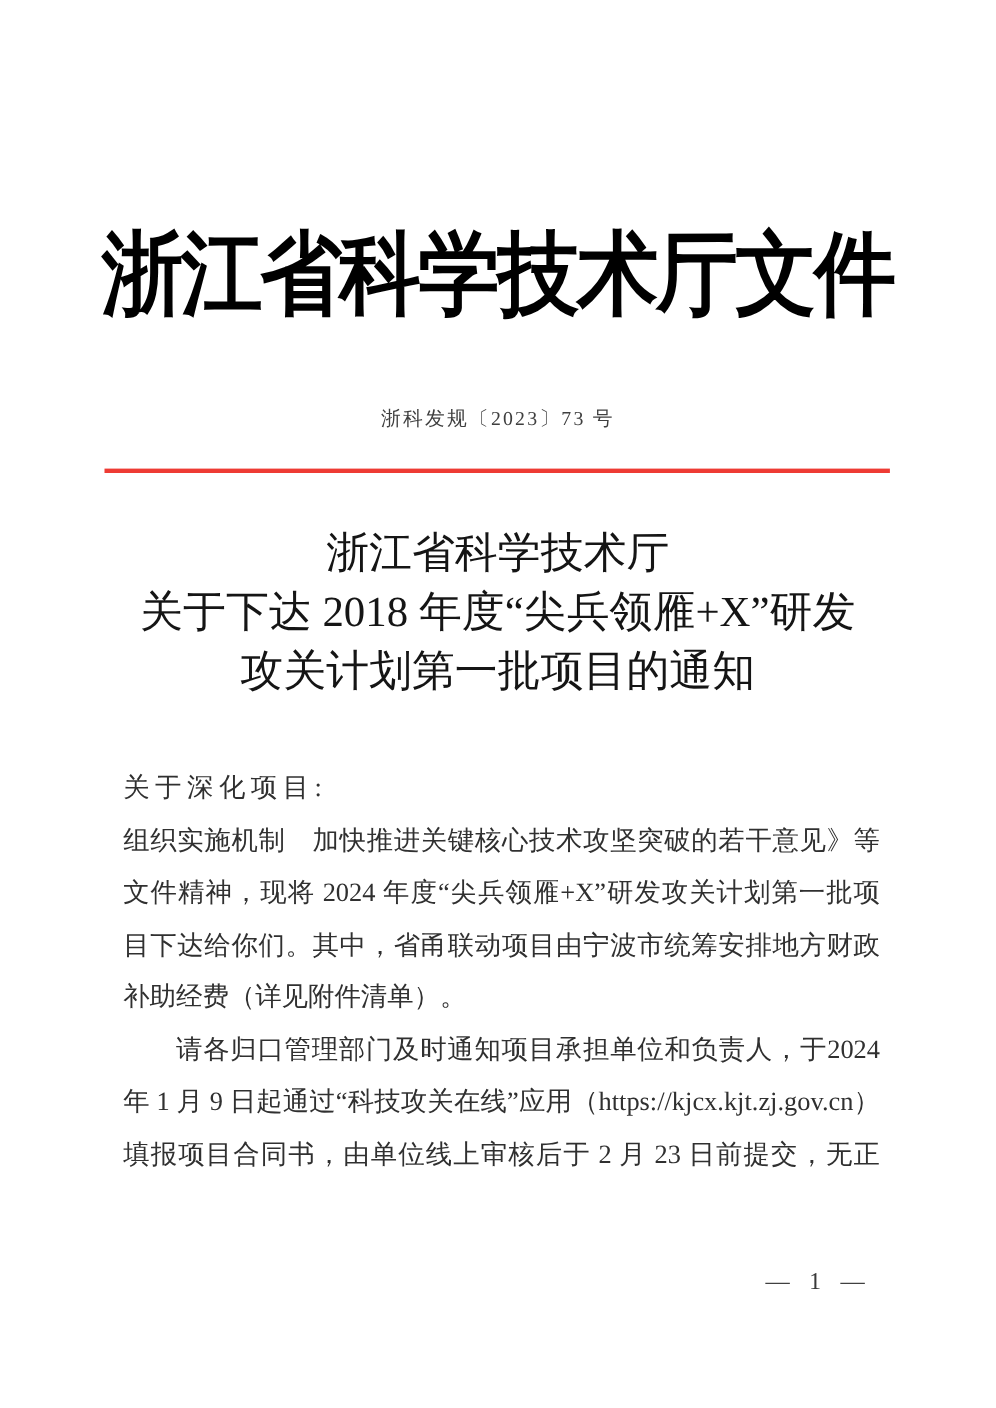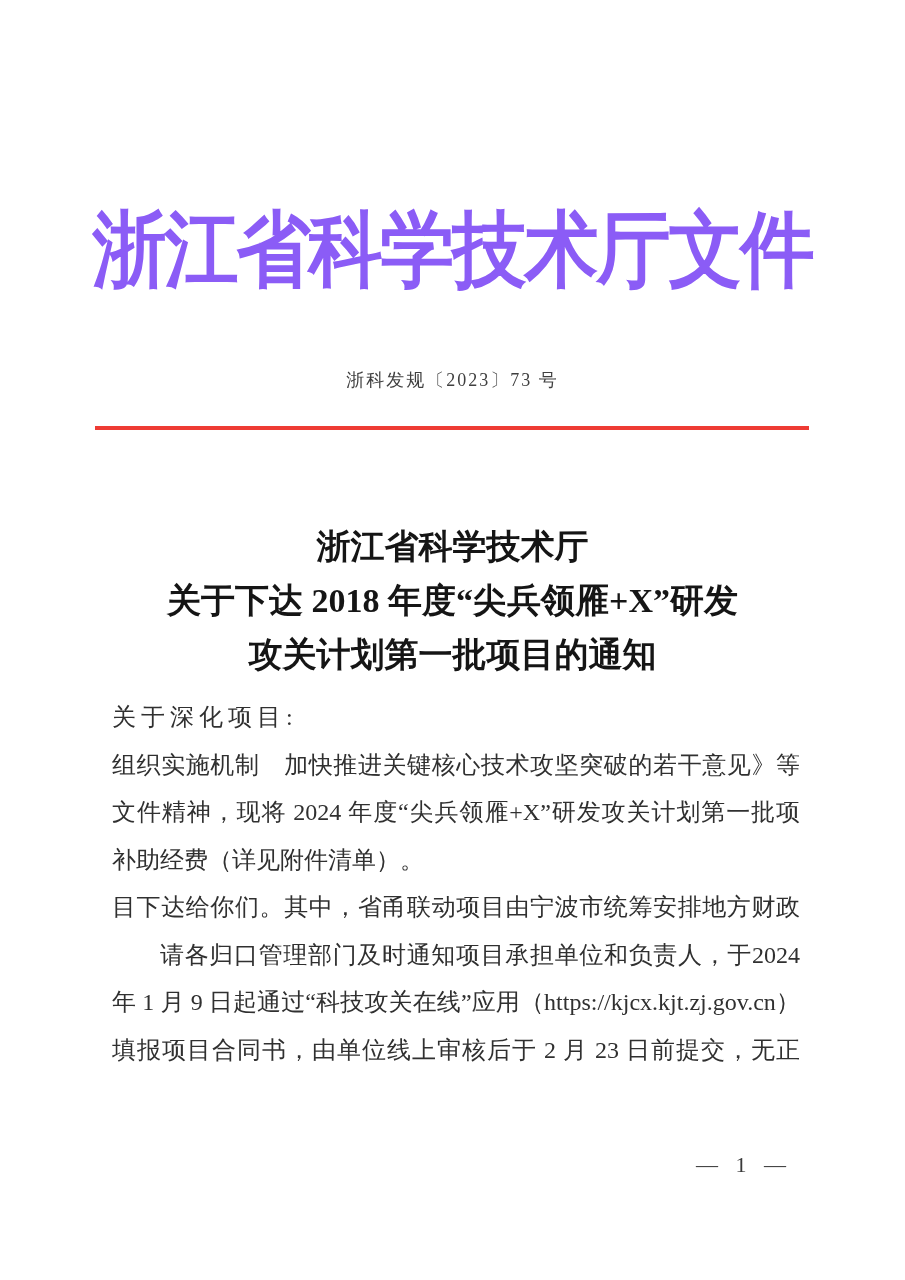--- a/index.html
+++ b/index.html
@@ -12,21 +12,21 @@
     overflow: hidden;
     font-family: "Liberation Serif", "DejaVu Serif", serif;
   }
   
   .org-title {
     position: absolute;
     top: 204px;
     left: 0;
     width: 100%;
     text-align: center;
-    color: #8b5cf6;
+    color: #000000;
     font-weight: bold;
     font-size: 74px;
     letter-spacing: -2px;
     line-height: 92px;
     white-space: nowrap;
   }
   .org-title .stretch {
     display: inline-block;
     transform: scaleY(1.12);
     transform-origin: center;
@@ -47,27 +47,27 @@
     position: absolute;
     top: 426px;
     left: 95px;
     width: 714px;
     height: 4px;
     background: #ee3b34;
   }
   
   .doc-title {
     position: absolute;
-    top: 520px;
+    top: 476px;
     left: 100px;
     width: 705px;
     text-align: center;
     color: #151515;
-    font-weight: bold;
-    font-size: 34px;
+    font-weight: normal;
+    font-size: 39px;
     line-height: 54px;
   }
   
   .body-block {
     position: absolute;
     top: 694px;
     left: 112px;
     width: 688px;
     color: #303030;
     font-size: 24px;
@@ -116,22 +116,22 @@
     <div class="doc-title-line">浙江省科学技术厅</div>
     <div class="doc-title-line">关于下达 2018 年度“尖兵领雁+X”研发</div>
     <div class="doc-title-line">攻关计划第一批项目的通知</div>
   </div>
 
   <div class="body-block">
     <div class="body-line salutation">关于深化项目:</div>
     <div id="body-lines">
         <div class="body-line justify">组织实施机制　加快推进关键核心技术攻坚突破的若干意见》等</div>
         <div class="body-line justify">文件精神，现将 2024 年度“尖兵领雁+X”研发攻关计划第一批项</div>
+        <div class="body-line justify">目下达给你们。其中，省甬联动项目由宁波市统筹安排地方财政</div>
         <div class="body-line wrap">补助经费（详见附件清单）。</div>
-        <div class="body-line justify">目下达给你们。其中，省甬联动项目由宁波市统筹安排地方财政</div>
         <div class="body-line justify indent">请各归口管理部门及时通知项目承担单位和负责人，于2024</div>
         <div class="body-line justify">年 1 月 9 日起通过“科技攻关在线”应用（https://kjcx.kjt.zj.gov.cn）</div>
         <div class="body-line justify">填报项目合同书，由单位线上审核后于 2 月 23 日前提交，无正</div>
       </div>
   </div>
 
   <div class="page-number">— 1 —</div>
 
 </div>
 

